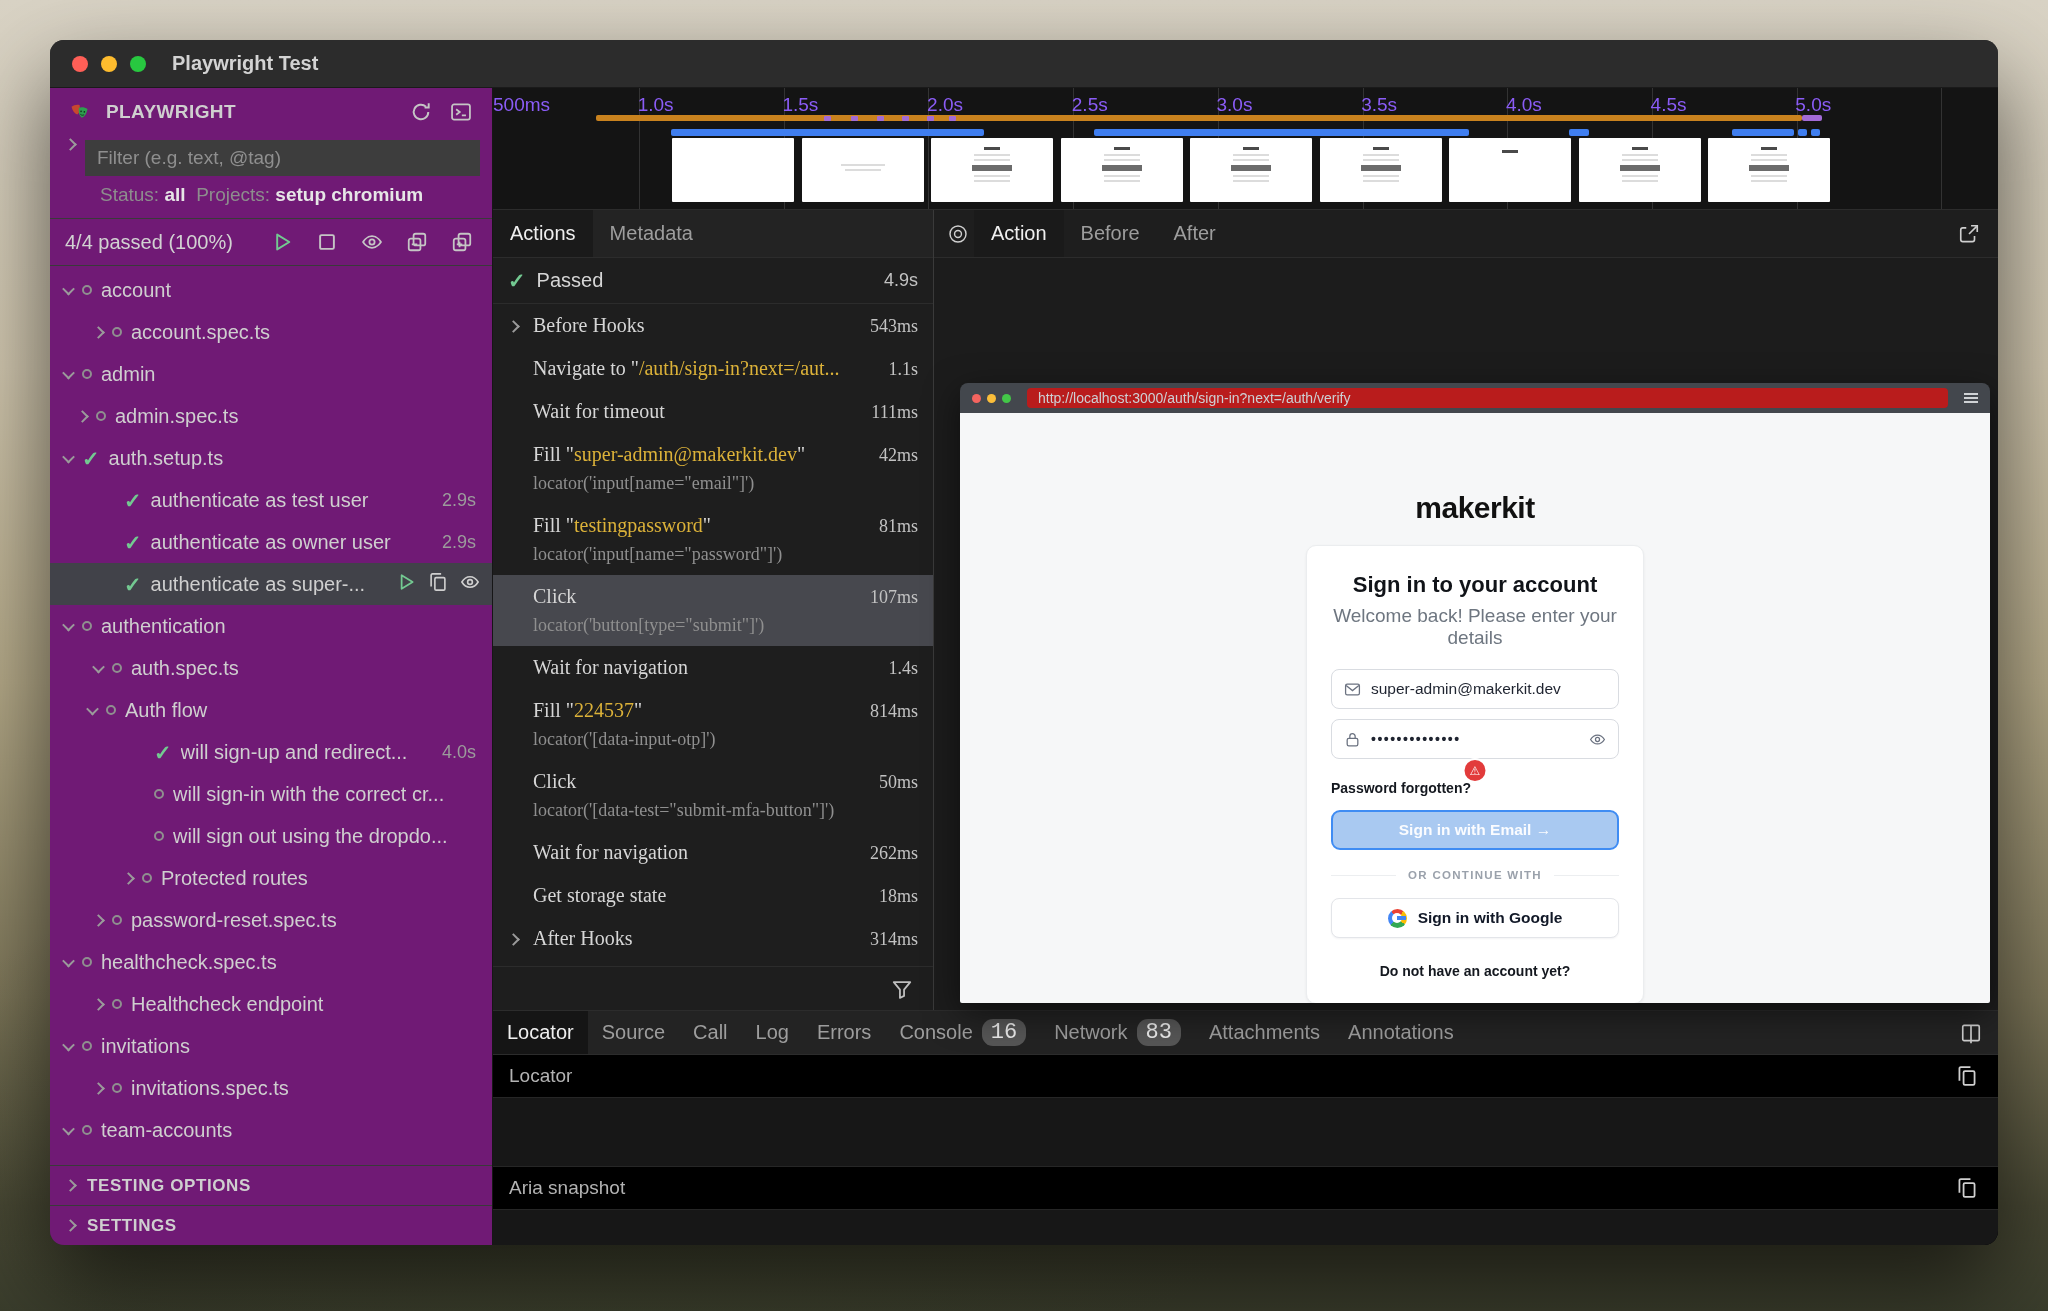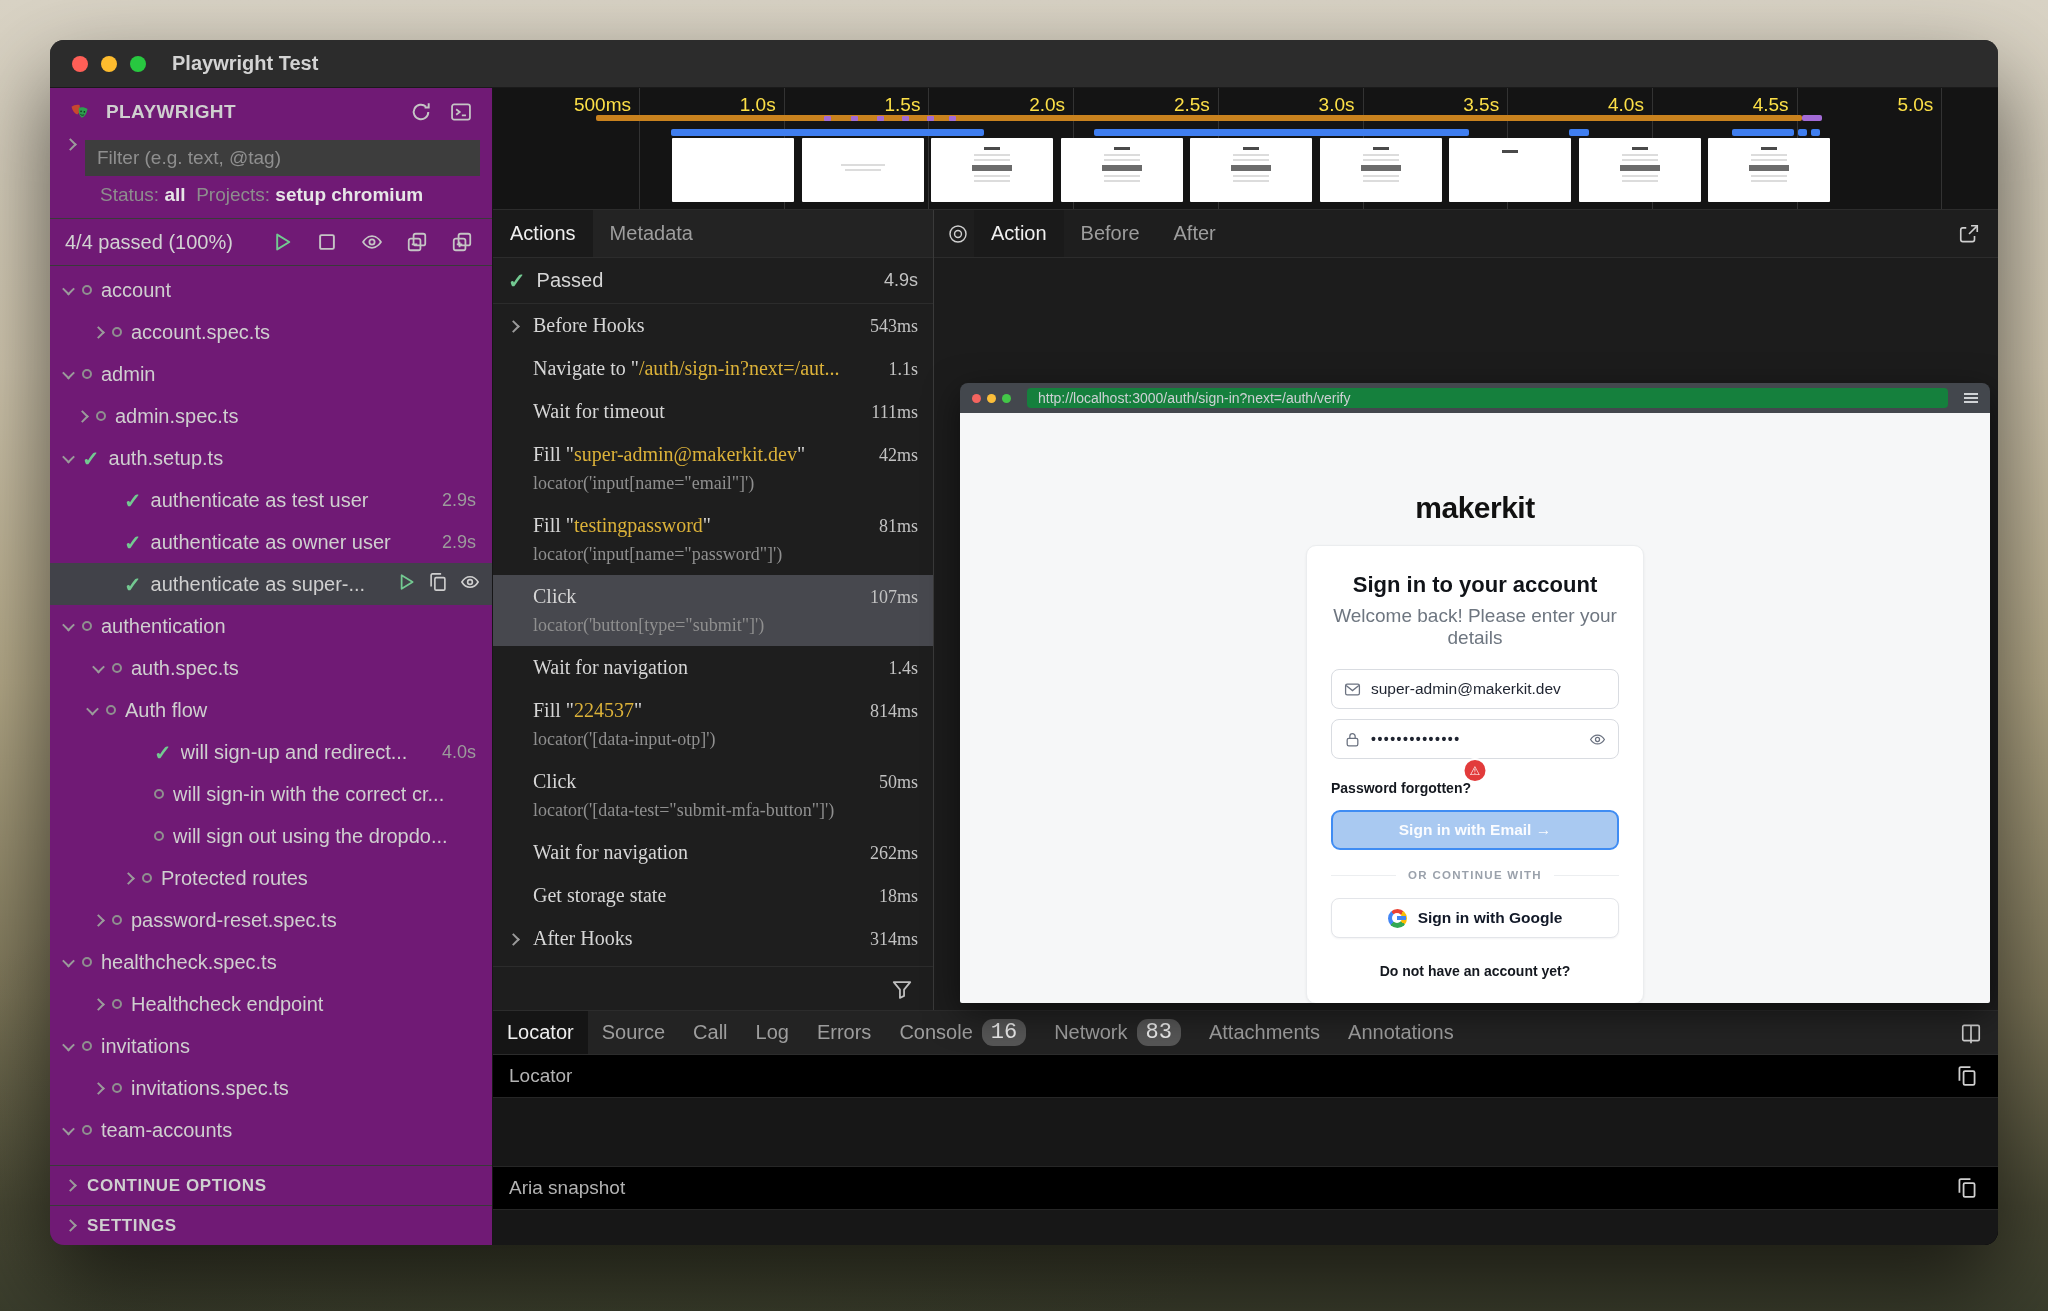--- a/index.html
+++ b/index.html
@@ -47,21 +47,21 @@
   .chk { color:#73c991; font-size:21px; font-weight:700; line-height:1; flex:0 0 auto; }
   .tlabel { flex:1; white-space:nowrap; overflow:hidden; }
   .dur { font-size:18px; color:#9c9c9c; padding-right:16px; }
   .rowicons { display:flex; gap:12px; padding-right:12px; }
   .rowicons svg { width:20px; height:20px; }
   .side-section { height:40px; border-top:1px solid #3a3a3a; display:flex; align-items:center; gap:12px; padding:0 16px; font-size:17px; font-weight:700; letter-spacing:.6px; color:#cfcfcf; }
   
   .main { flex:1; display:flex; flex-direction:column; background:#1b1b1b; min-width:0; }
   .timeline { height:122px; background:#141414; border-bottom:1px solid #2c2c2c; position:relative; overflow:hidden; }
   .gridline { position:absolute; top:0; bottom:0; width:1px; background:#333; }
-  .ticklabel { position:absolute; top:6px; height:22px; font-size:19px; color:#fde047; text-align:right; }
+  .ticklabel { position:absolute; top:6px; height:22px; font-size:19px; color:#8b5cf6; }
   .tl-bar { position:absolute; border-radius:2px; }
   .tl-dot { position:absolute; width:7px; height:5px; top:28px; border-radius:1px; }
   .thumb { position:absolute; top:50px; height:64px; background:#fff; border-radius:1px; }
   .m-logo { width:16px; height:3px; background:#4a4a4a; margin:9px auto 4px; }
   .m-t { width:36px; height:2px; background:#dcdcdc; margin:3px auto; }
   .m-btn { width:40px; height:6px; background:#6b6b6b; margin:4px auto; }
   .content { flex:1; display:flex; min-height:0; }
   
   .actions { width:441px; border-right:1px solid #3a3a3a; background:#1e1e1e; display:flex; flex-direction:column; }
   .tabbar { height:48px; display:flex; align-items:stretch; background:#232323; border-bottom:1px solid #2c2c2c; }
@@ -83,21 +83,21 @@
   
   .preview { flex:1; display:flex; flex-direction:column; background:#1c1c1c; min-width:0; }
   .pheader { height:48px; display:flex; align-items:stretch; background:#1e1e1e; border-bottom:1px solid #2c2c2c; }
   .pticon { display:flex; align-items:center; padding:0 6px 0 14px; }
   .pheader .spacer { flex:1; }
   .pexticon { display:flex; align-items:center; padding:0 18px; }
   .stage { flex:1; position:relative; }
   .browser { position:absolute; left:26px; top:125px; width:1030px; height:620px; border-radius:8px 8px 2px 2px; box-shadow:0 10px 34px rgba(0,0,0,.5); display:flex; flex-direction:column; }
   .chrome { height:30px; background:#43474d; border-radius:8px 8px 0 0; display:flex; align-items:center; padding:0 12px; gap:6px; }
   .bdot { width:9px; height:9px; border-radius:50%; }
-  .urlpill { flex:1; height:20px; background:#15803d; border-radius:4px; margin:0 10px; display:flex; align-items:center; padding:0 11px; font-size:14px; color:#cdd0d4; white-space:nowrap; overflow:hidden; }
+  .urlpill { flex:1; height:20px; background:#b91c1c; border-radius:4px; margin:0 10px; display:flex; align-items:center; padding:0 11px; font-size:14px; color:#cdd0d4; white-space:nowrap; overflow:hidden; }
   .burger { display:flex; flex-direction:column; gap:2.5px; }
   .burger i { display:block; width:14px; height:1.8px; background:#cfd2d5; }
   .page { flex:1; background:#f6f7f8; border-radius:0 0 2px 2px; position:relative; overflow:hidden; }
   .mklogo { position:absolute; top:78px; left:0; right:0; text-align:center; font-size:30px; font-weight:700; letter-spacing:-.5px; color:#111; }
   .card { position:absolute; top:132px; left:50%; transform:translateX(-50%); width:338px; background:#fff; border:1px solid #ebedef; border-radius:10px; box-shadow:0 1px 3px rgba(16,24,40,.06); padding:26px 24px 24px; }
   .card h2 { font-size:22px; font-weight:700; color:#101318; text-align:center; }
   .card .sub { margin-top:7px; font-size:19px; color:#6e7680; text-align:center; }
   .field { margin-top:20px; height:40px; border:1px solid #d9dce1; border-radius:8px; display:flex; align-items:center; gap:10px; padding:0 12px; background:#fff; position:relative; }
   .field + .field { margin-top:10px; }
   .field svg { width:17px; height:17px; flex:0 0 auto; }
@@ -329,21 +329,21 @@
           </div>
           <div class="trow" style="padding-left: 14px;">
             <span class="cv d"></span>
             <span class="ring"></span>
             <span class="tlabel">team-accounts</span>
           </div>
         </div>
       <div id="side-sections">
           <div class="side-section">
             <span class="cv r"></span>
-            <span>CONTINUE OPTIONS</span>
+            <span>TESTING OPTIONS</span>
           </div>
           <div class="side-section">
             <span class="cv r"></span>
             <span>SETTINGS</span>
           </div>
         </div>
     </div>
 
     <div class="main">
       <div class="timeline" id="timeline">

